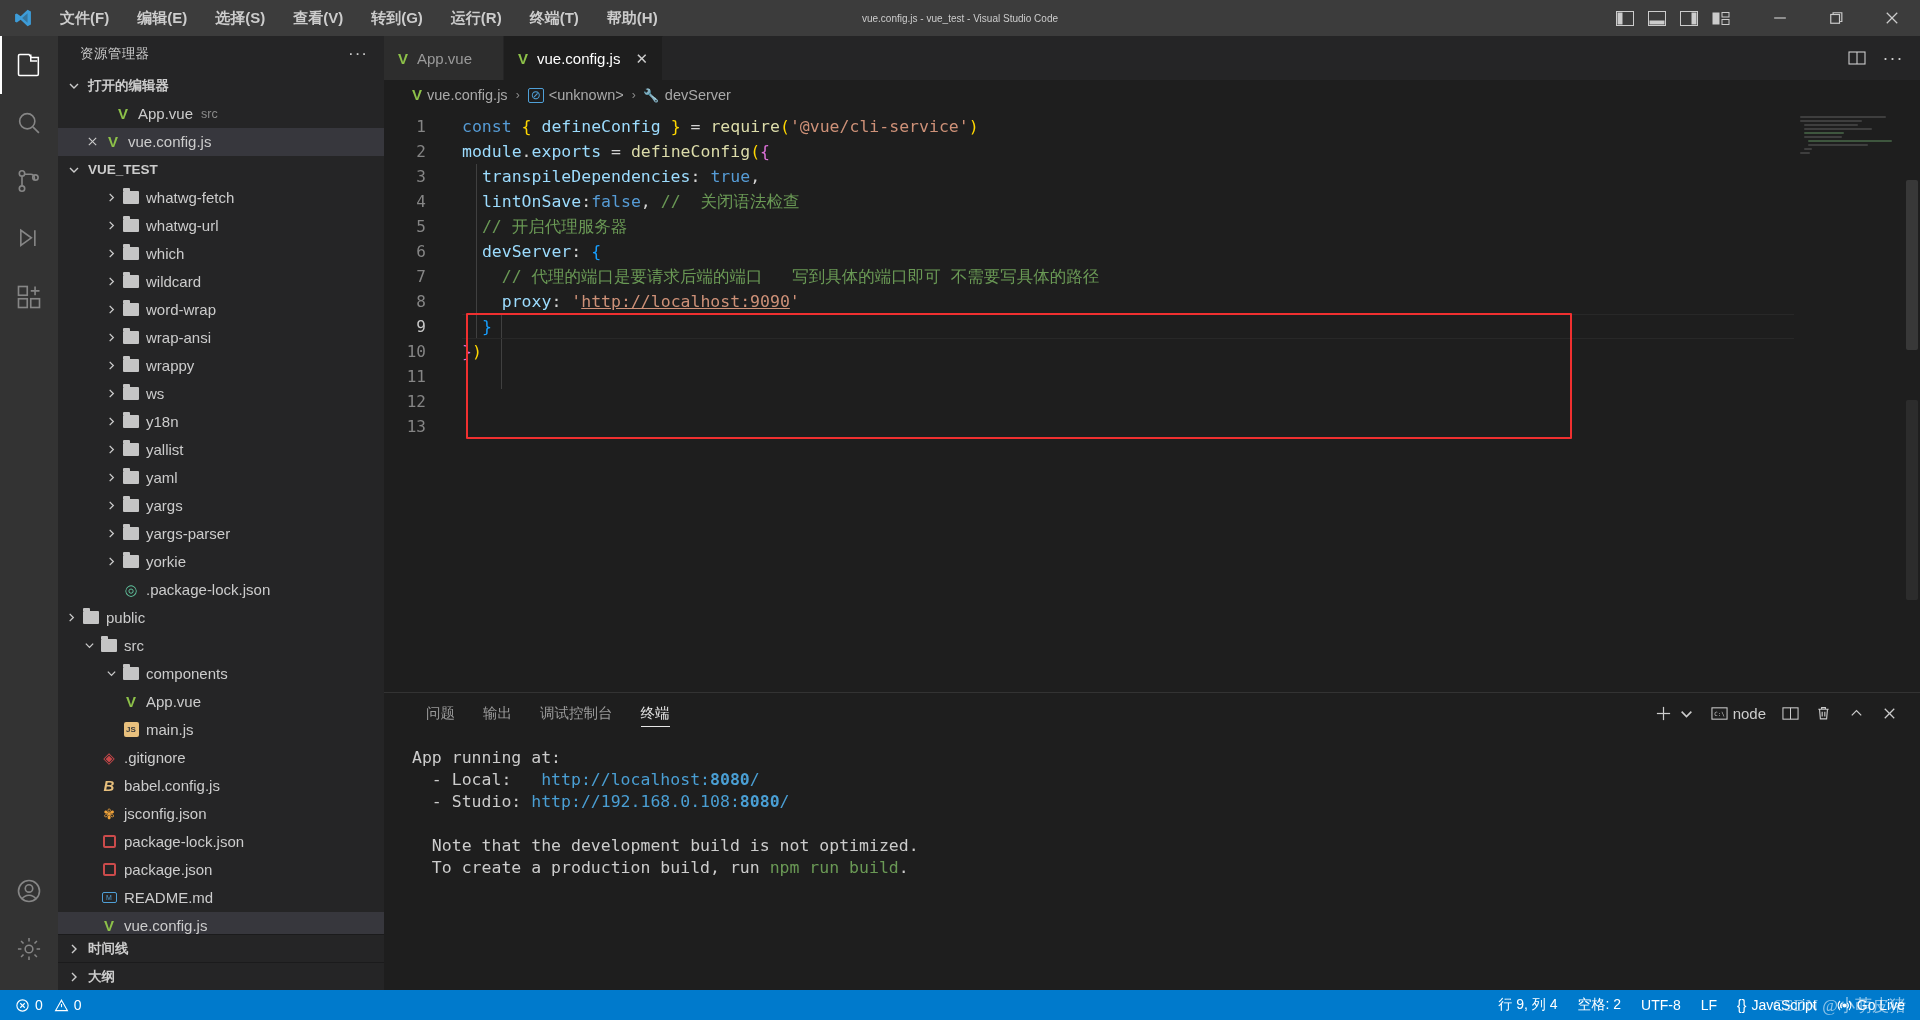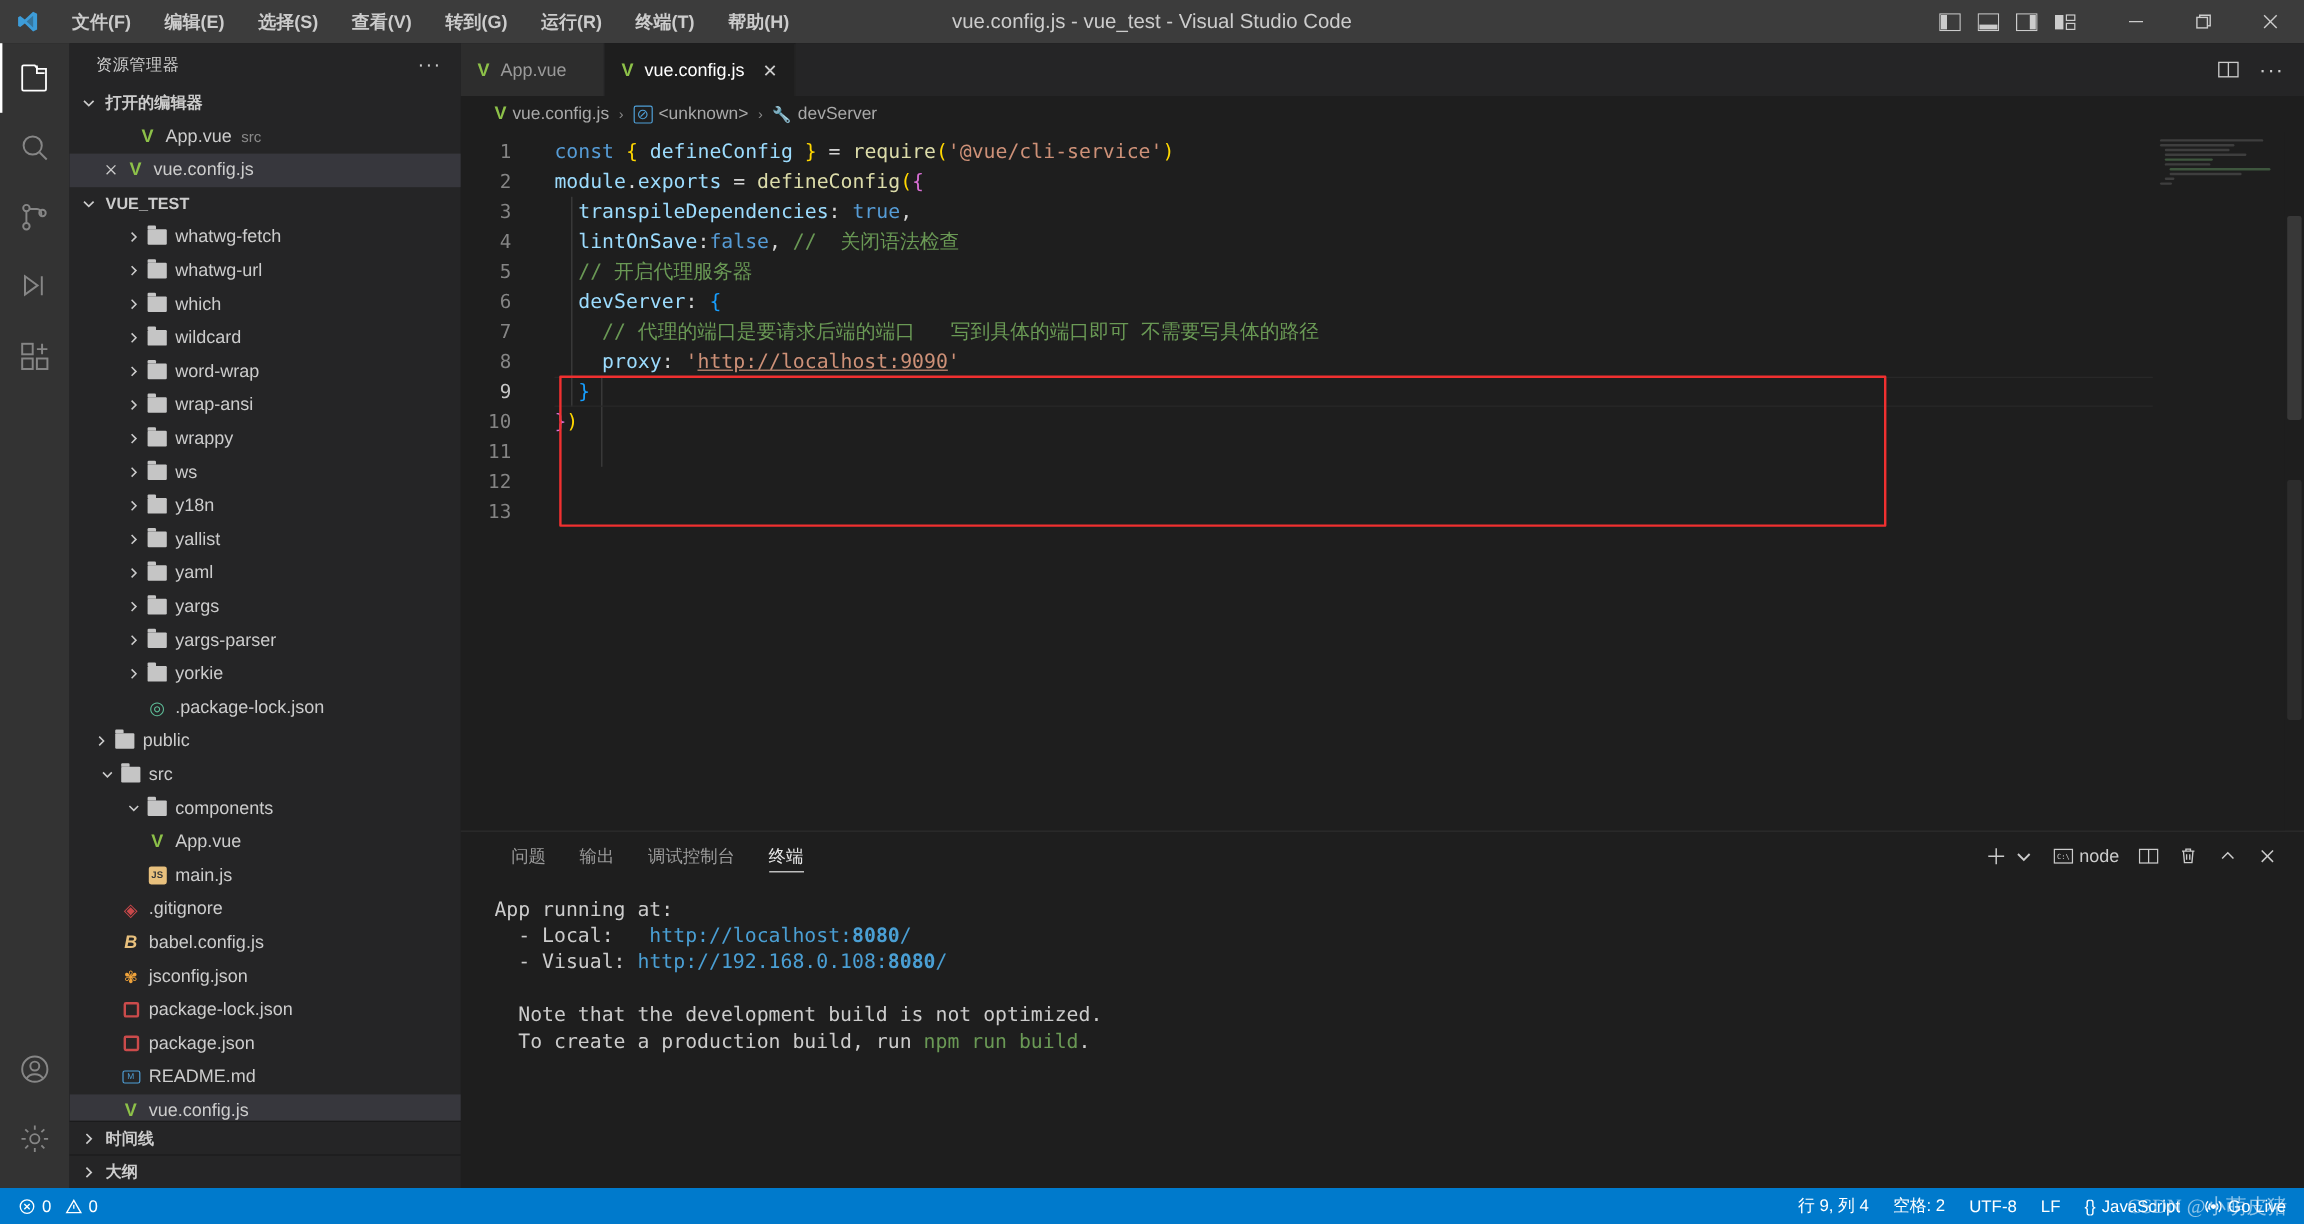--- a/index.html
+++ b/index.html
@@ -17,21 +17,21 @@
   .titlebar {
     height:36px; background:#3c3c3c; display:flex; align-items:center;
     flex:0 0 36px; position:relative; color:#cccccc; font-size:15px;
   }
   .vs-logo { width:46px; display:flex; align-items:center; justify-content:center; }
   .vs-logo svg { width:20px; height:20px; }
   .menus { display:flex; align-items:center; gap:0px; }
   .menu-item { padding:4px 14px; font-size:15px; color:#cccccc; white-space:nowrap; cursor:default;font-weight:bold; }
   .win-title {
     position:absolute; left:0; right:0; text-align:center;
-    font-size:17px; color:#cccccc; pointer-events:none;
+    font-size:10px; color:#cccccc; pointer-events:none;
   }
   .title-right { margin-left:auto; display:flex; align-items:center; height:36px; z-index:2; }
   .layout-icons { display:flex; align-items:center; gap:14px; padding-right:22px; }
   .layout-icons .li { width:18px; height:15px; position:relative; }
   .win-ctl { width:56px; height:36px; display:flex; align-items:center; justify-content:center; }
   .win-ctl svg { width:14px; height:14px; }
 
   
   .body { flex:1; display:flex; min-height:0; }
 
@@ -521,21 +521,21 @@
               <span class="ic-folder"></span>
             </span>
             <span class="label">yorkie</span>
           </div>
           <div class="row" style="padding-left: 62px;">
             <span class="ficon">
               <span class="ic-json">◎</span>
             </span>
             <span class="label">.package-lock.json</span>
           </div>
-          <div class="row" style="padding-left: 17px;">
+          <div class="row" style="padding-left: 4px;">
             <span class="arrow">
               <svg viewBox="0 0 12 12" fill="none" stroke="#cccccc" stroke-width="1.4">
                 <path d="M4 2l4 4-4 4"></path>
               </svg>
             </span>
             <span class="ficon">
               <span class="ic-folder"></span>
             </span>
             <span class="label">public</span>
           </div>
@@ -768,21 +768,21 @@
               <svg viewBox="0 0 18 18" fill="none" stroke="#cccccc" stroke-width="1.3">
                   <line x1="4" y1="4" x2="14" y2="14"></line>
                   <line x1="14" y1="4" x2="4" y2="14"></line>
                 </svg>
             </span>
           </div>
         </div>
         <div class="term-body" id="term-body">
             <div class="t-line"><span>App running at:</span></div>
             <div class="t-line"><span>  - Local:   </span><span class="t-link">http://localhost:</span><span class="t-num">8080</span><span class="t-link">/</span></div>
-            <div class="t-line"><span>  - Visual: </span><span class="t-link">http://192.168.0.108:</span><span class="t-num">8080</span><span class="t-link">/</span></div>
+            <div class="t-line"><span>  - Studio: </span><span class="t-link">http://192.168.0.108:</span><span class="t-num">8080</span><span class="t-link">/</span></div>
             <div class="t-line"><span></span></div>
             <div class="t-line"><span>  Note that the development build is not optimized.</span></div>
             <div class="t-line"><span>  To create a production build, run </span><span class="t-cmd">npm run build</span><span>.</span></div>
           </div>
       </div>
     </div>
   </div>
 
   <div class="statusbar">
     <div class="sb-l">

